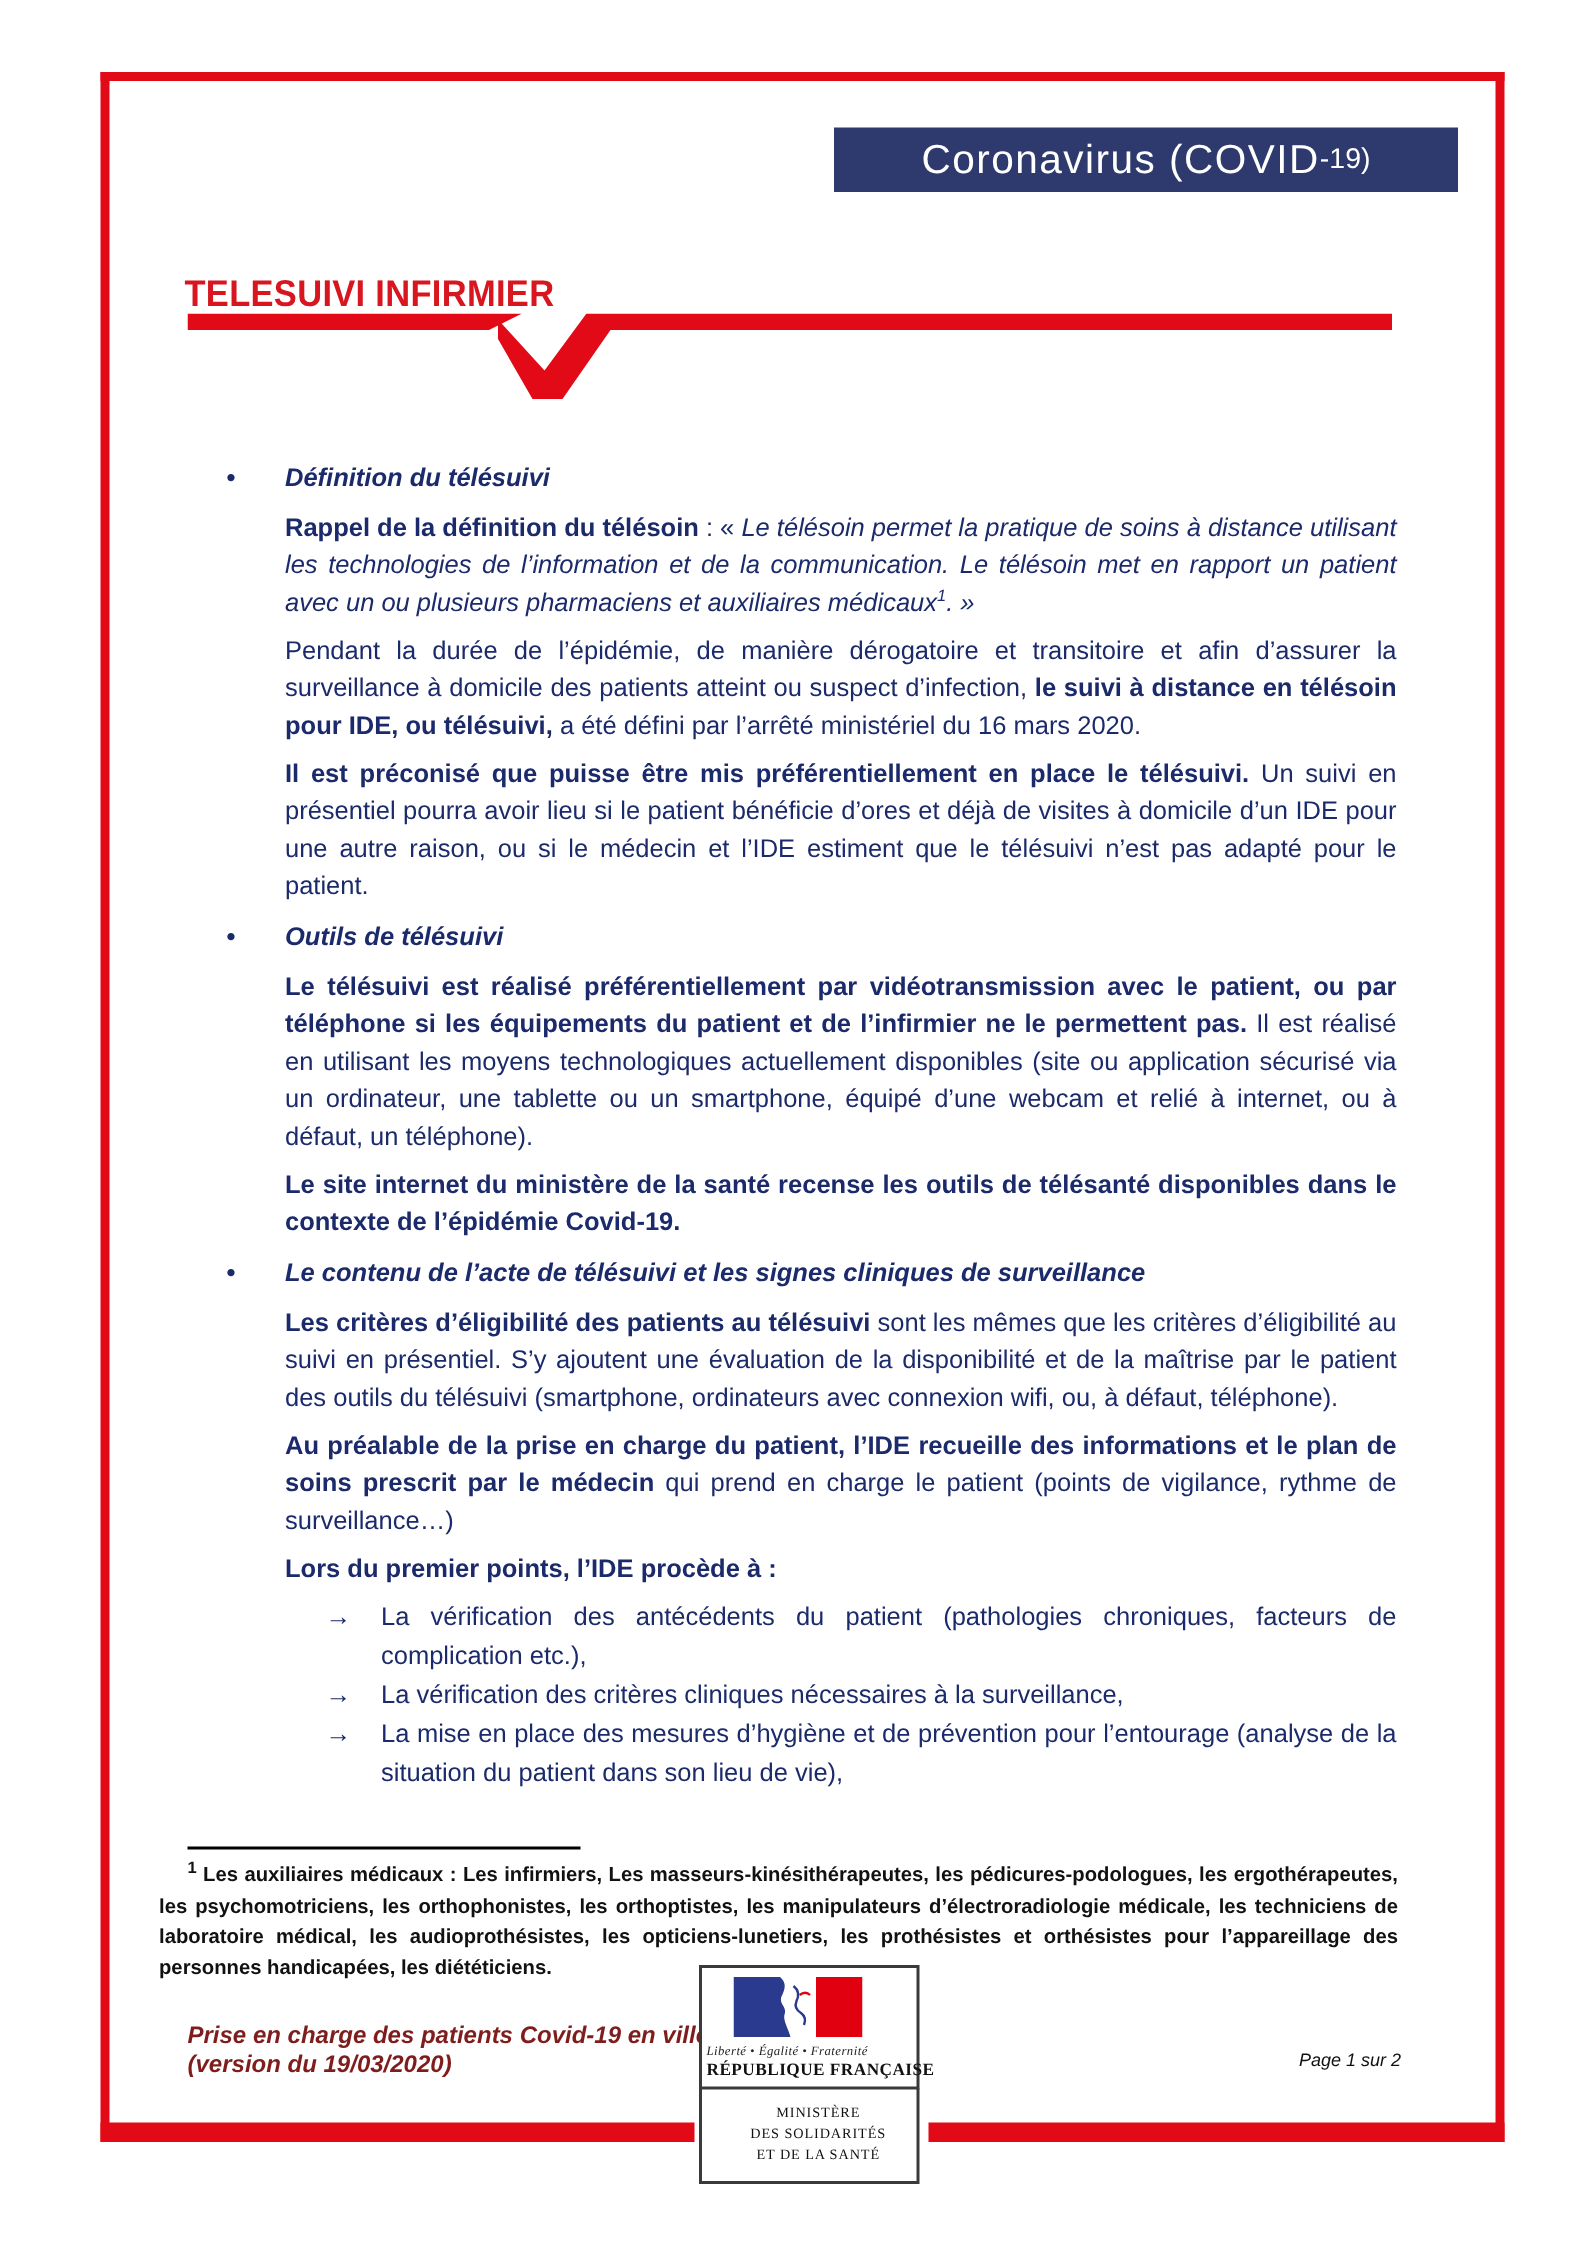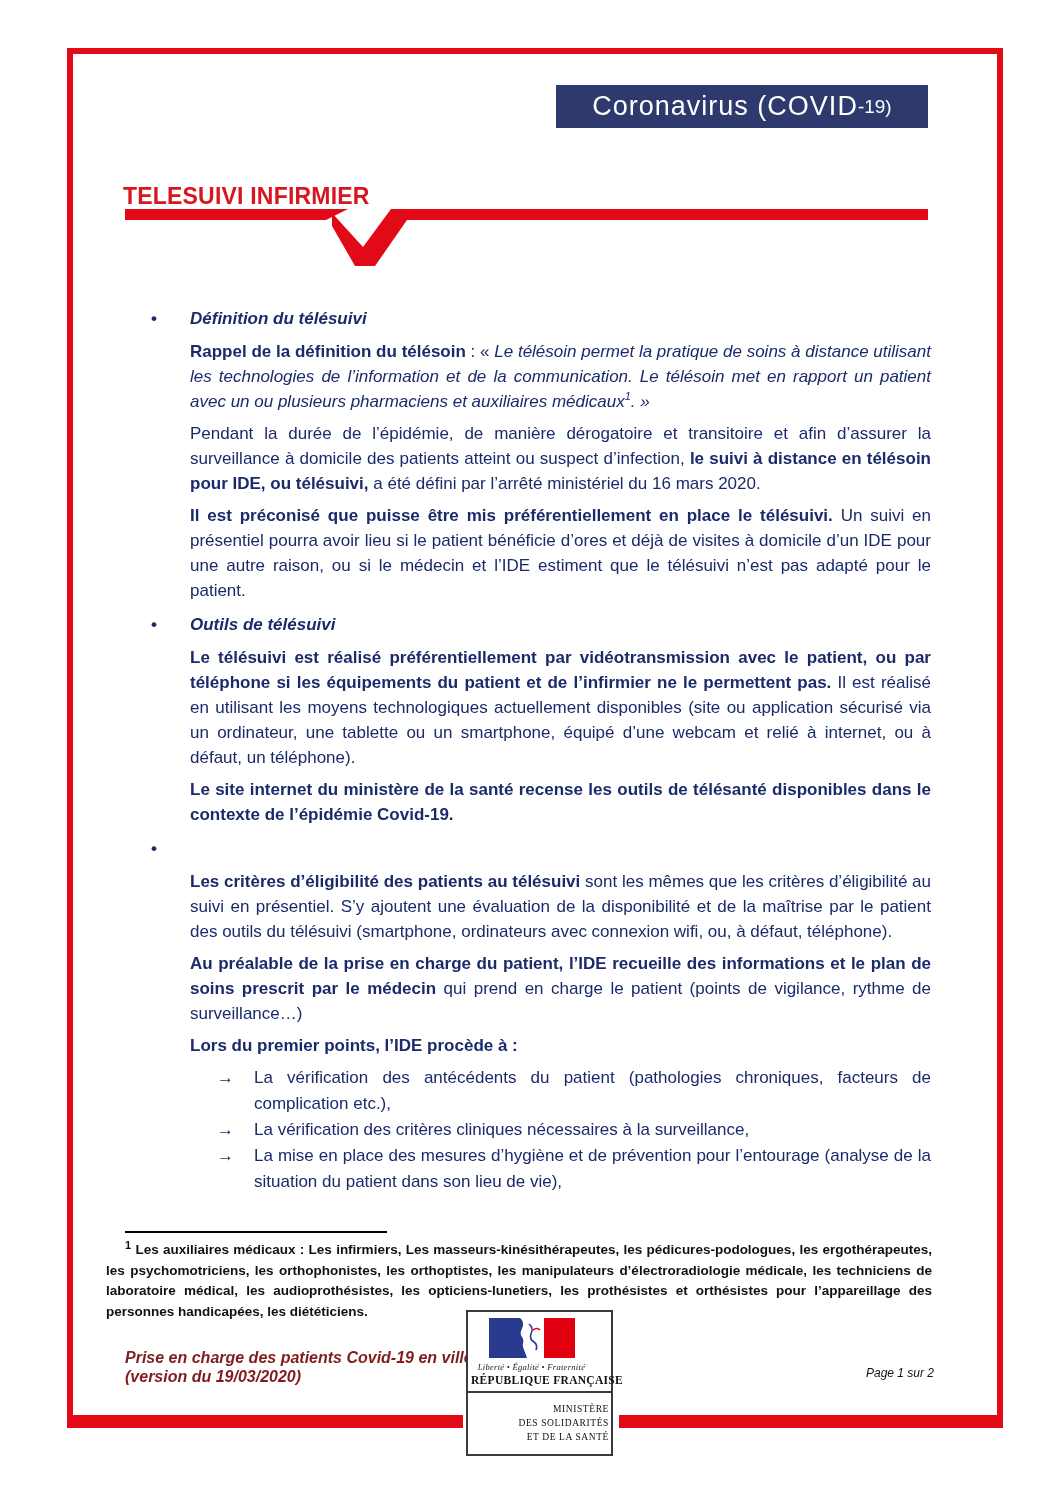--- a/index.html
+++ b/index.html
@@ -15,21 +15,21 @@
   .frame{
     position:absolute;left:67px;top:48px;width:936px;height:1380px;
     box-sizing:border-box;border:6px solid #e20a16;border-bottom:none;
   }
   .bbar{position:absolute;top:1415px;height:13px;background:#e20a16;}
   .bbar.l{left:67px;width:396px;}
   .bbar.r{left:619px;width:384px;}
 
   
   .covid-banner{
-    position:absolute;left:556px;top:85px;width:372px;height:43px;
+    position:absolute;left:556px;top:85px;width:416px;height:43px;
     background:#2e3a6e;color:#ffffff;display:flex;align-items:center;justify-content:center;
     font-size:27px;letter-spacing:1px;
   }
   .covid-banner .suffix{font-size:19px;letter-spacing:0;}
 
   
   .doc-title{
     position:absolute;left:123px;top:181px;margin:0;
     font-size:23px;font-weight:bold;color:#d8161f;letter-spacing:0.2px;
     transform:scaleY(1.08);transform-origin:top left;
@@ -65,34 +65,34 @@
     position:absolute;left:125px;top:1348px;color:#7f1d1d;
     font-size:16px;font-weight:bold;font-style:italic;line-height:19px;
   }
   .footer-page{
     position:absolute;right:124px;top:1366px;color:#111;
     font-size:12px;font-weight:normal;font-style:italic;
   }
   .logo{position:absolute;left:466px;top:1310px;width:147px;z-index:2;}
   .logo-top{
     box-sizing:border-box;border:2px solid #3a3a3a;background:#fff;
-    padding:6px 19px 5px 3px;text-align:center;
+    padding:6px 19px 5px 3px;
   }
   .logo-top svg{display:block;margin:0 auto;}
   .motto{
     font-family:"Liberation Serif", serif;font-style:italic;font-size:8.5px;
     color:#222;margin-top:4px;letter-spacing:0.3px;white-space:nowrap;
   }
   .republic{
     font-family:"Liberation Serif", serif;font-weight:bold;font-size:11.5px;
     color:#111;margin-top:2px;letter-spacing:0.3px;white-space:nowrap;
   }
   .logo-bottom{
     box-sizing:border-box;border:2px solid #3a3a3a;border-top:1px solid #3a3a3a;
-    background:#fff;margin-top:-1px;padding:9px 2px 10px 14px;text-align:right;
+    background:#fff;margin-top:-1px;padding:9px 2px 10px 14px;text-align:center;
     font-family:"Liberation Serif", serif;font-size:9.5px;letter-spacing:0.6px;
     line-height:14px;color:#111;
   }
 </style>
 </head>
 <body>
 
 <div>
 
   <div class="frame"></div>
@@ -123,20 +123,21 @@
 
     <div class="sec-head">
       <span class="bullet">•</span>
       <span>Outils de télésuivi</span>
     </div>
     <p class="para"><span class="b">Le télésuivi est réalisé préférentiellement par vidéotransmission avec le patient, ou par téléphone si les équipements du patient et de l’infirmier ne le permettent pas.</span><span> Il est réalisé en utilisant les moyens technologiques actuellement disponibles (site ou application sécurisé via un ordinateur, une tablette ou un smartphone, équipé d’une webcam et relié à internet, ou à défaut, un téléphone).</span></p>
     <p class="para"><span class="b">Le site internet du ministère de la santé recense les outils de télésanté disponibles dans le contexte de l’épidémie Covid-19.</span></p>
 
     <div class="sec-head">
       <span class="bullet">•</span>
+      <span>Le contenu de l’acte de télésuivi et les signes cliniques de surveillance</span>
     </div>
     <p class="para"><span class="b">Les critères d’éligibilité des patients au télésuivi</span><span> sont les mêmes que les critères d’éligibilité au suivi en présentiel. S’y ajoutent une évaluation de la disponibilité et de la maîtrise par le patient des outils du télésuivi (smartphone, ordinateurs avec connexion wifi, ou, à défaut, téléphone).</span></p>
     <p class="para"><span class="b">Au préalable de la prise en charge du patient, l’IDE recueille des informations et le plan de soins prescrit par le médecin</span><span> qui prend en charge le patient (points de vigilance, rythme de surveillance…)</span></p>
     <p class="para"><span class="b">Lors du premier points, l’IDE procède à :</span></p>
 
     <div class="arrow-list">
       <div class="arrow-item">
         <span class="arrow">→</span>
         <span class="arrow-text">La vérification des antécédents du patient (pathologies chroniques, facteurs de complication etc.),</span>
       </div>

